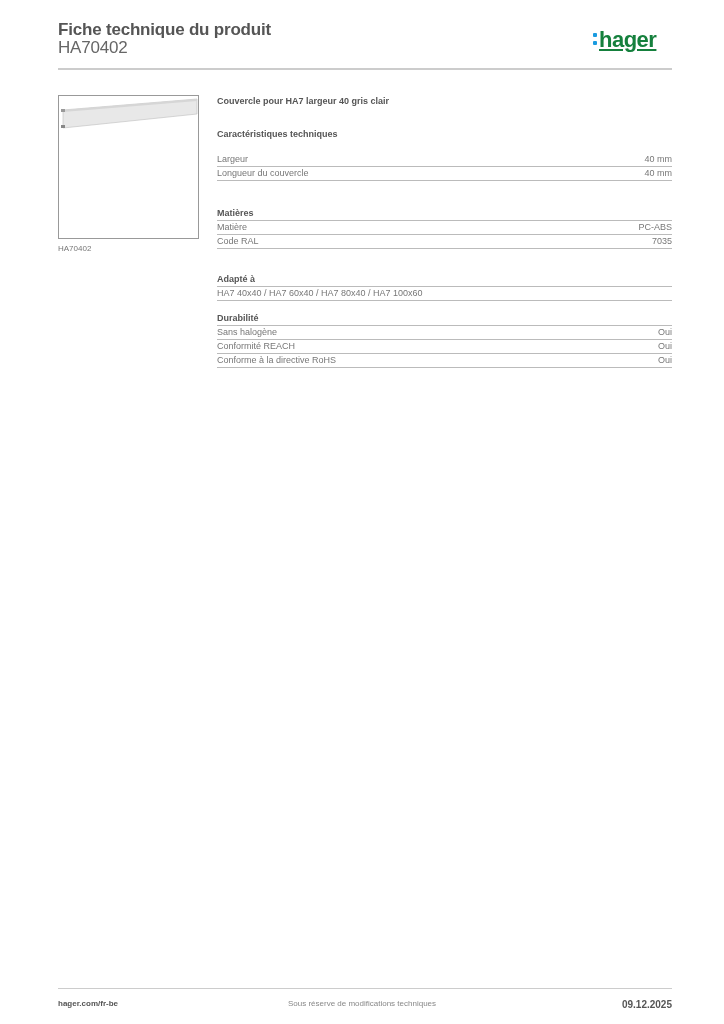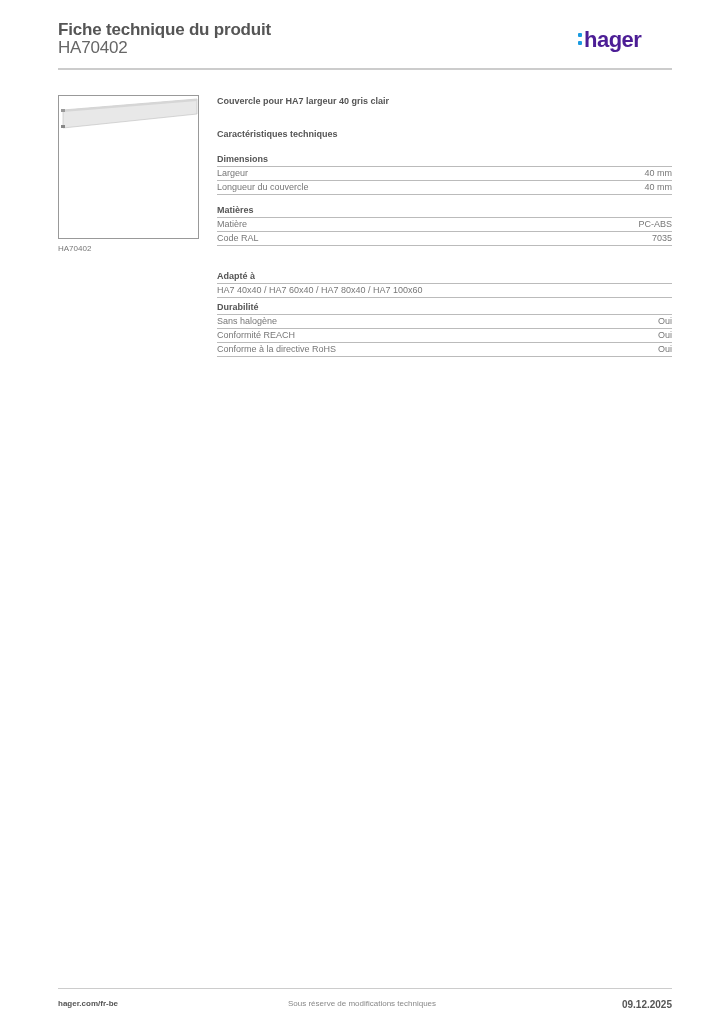--- a/index.html
+++ b/index.html
@@ -1,19 +1,19 @@
 <!DOCTYPE html>
 <html><head>
 <meta charset="utf-8">
 <style>
   html, body { margin: 0; padding: 0; background: #ffffff; }
   body { width: 724px; height: 1024px; position: relative; font-family: "Liberation Sans", sans-serif; color: #555; overflow: hidden; }
   .title { position: absolute; left: 58px; top: 20px; font-size: 17px; font-weight: bold; color: #555; letter-spacing: -0.2px; }
   .subtitle { position: absolute; left: 58px; top: 38px; font-size: 17px; color: #666; letter-spacing: -0.2px; }
-  .logo { position: absolute; left: 578px; top: 27px; font-size: 22px; font-weight: bold; color: #4c1d95; letter-spacing: -0.5px; }
+  .logo { position: absolute; left: 593px; top: 27px; font-size: 22px; font-weight: bold; color: #15803d; letter-spacing: -0.5px; text-decoration: underline; }
   .logo .dots { display: inline-block; width: 4px; margin-right: 2px; position: relative; height: 14px; vertical-align: baseline; }
   .logo .dots:before, .logo .dots:after { content: ""; position: absolute; left: 0; width: 4px; height: 4px; background: #1a9be0; border-radius: 1px; }
   .logo .dots:before { top: 0; }
   .logo .dots:after { top: 8px; }
   .header-rule { position: absolute; left: 58px; top: 68px; width: 614px; height: 2px; background: #ccc; }
   .img-box { position: absolute; left: 58px; top: 95px; width: 141px; height: 144px; border: 1px solid #999; box-sizing: border-box; background: #fff; }
   .img-caption { position: absolute; left: 58px; top: 244px; font-size: 8px; color: #777; }
   .content { position: absolute; left: 217px; top: 96px; width: 455px; }
   .product-name { font-size: 9px; font-weight: bold; color: #555; height: 12px; }
   .section-title { font-size: 9px; font-weight: bold; color: #555; margin-top: 21px; height: 12px; }
@@ -42,52 +42,51 @@
     <rect x="2" y="29" width="4" height="3" fill="#888"></rect>
   </svg>
 </div>
 <div class="img-caption">HA70402</div>
 
 <div class="content">
   <div class="product-name">Couvercle pour HA7 largeur 40  gris clair</div>
   <div class="section-title">Caractéristiques techniques</div>
 
   <div class="group">
-    <div class="group-head">Dimensions</div>
     <div class="row">
         <span>Largeur</span>
         <span>40 mm</span>
       </div>
     <div class="row">
         <span>Longueur du couvercle</span>
         <span>40 mm</span>
       </div>
   </div>
 
-  <div class="group" style="margin-top:9px;">
+  <div class="group" style="margin-top:26px;">
     <div class="group-head">Matières</div>
     <div class="row">
         <span>Matière</span>
         <span>PC-ABS</span>
       </div>
     <div class="row">
         <span>Code RAL</span>
         <span>7035</span>
       </div>
   </div>
 
   <div class="group" style="margin-top:24px;">
     <div class="group-head">Adapté à</div>
     <div class="row">
         <span>HA7 40x40 / HA7 60x40 / HA7 80x40 / HA7 100x60</span>
         <span></span>
       </div>
   </div>
 
-  <div class="group" style="margin-top:3px;">
+  <div class="group" style="margin-top:11px;">
     <div class="group-head">Durabilité</div>
     <div class="row">
         <span>Sans halogène</span>
         <span>Oui</span>
       </div>
     <div class="row">
         <span>Conformité REACH</span>
         <span>Oui</span>
       </div>
     <div class="row">

